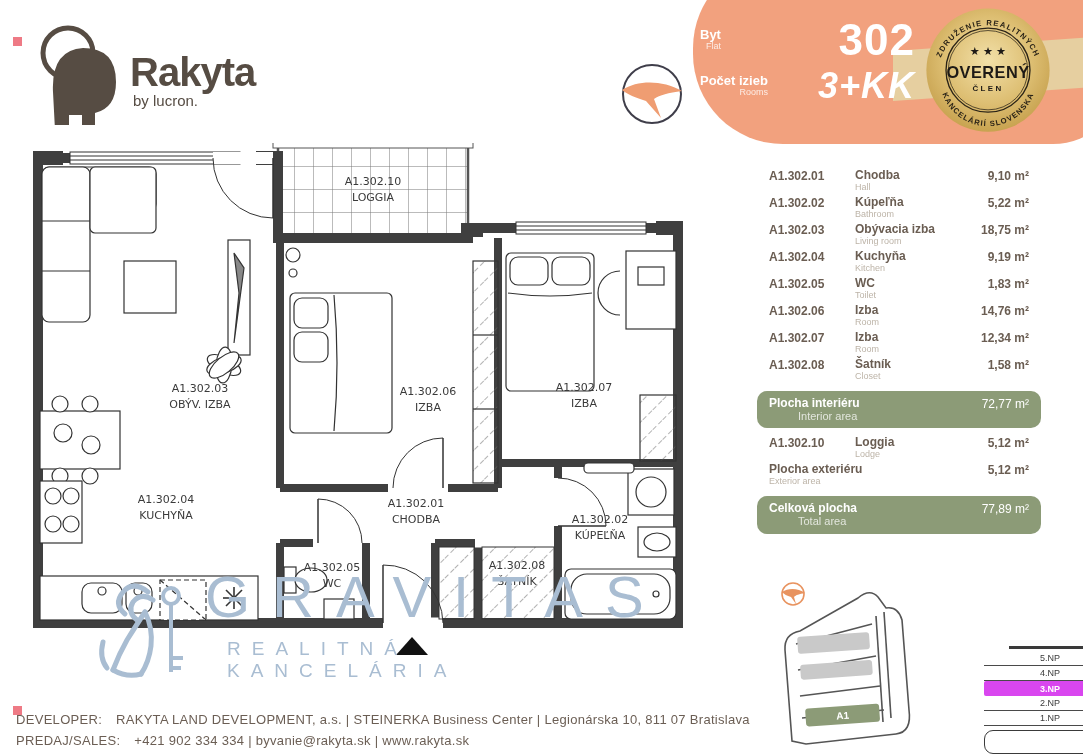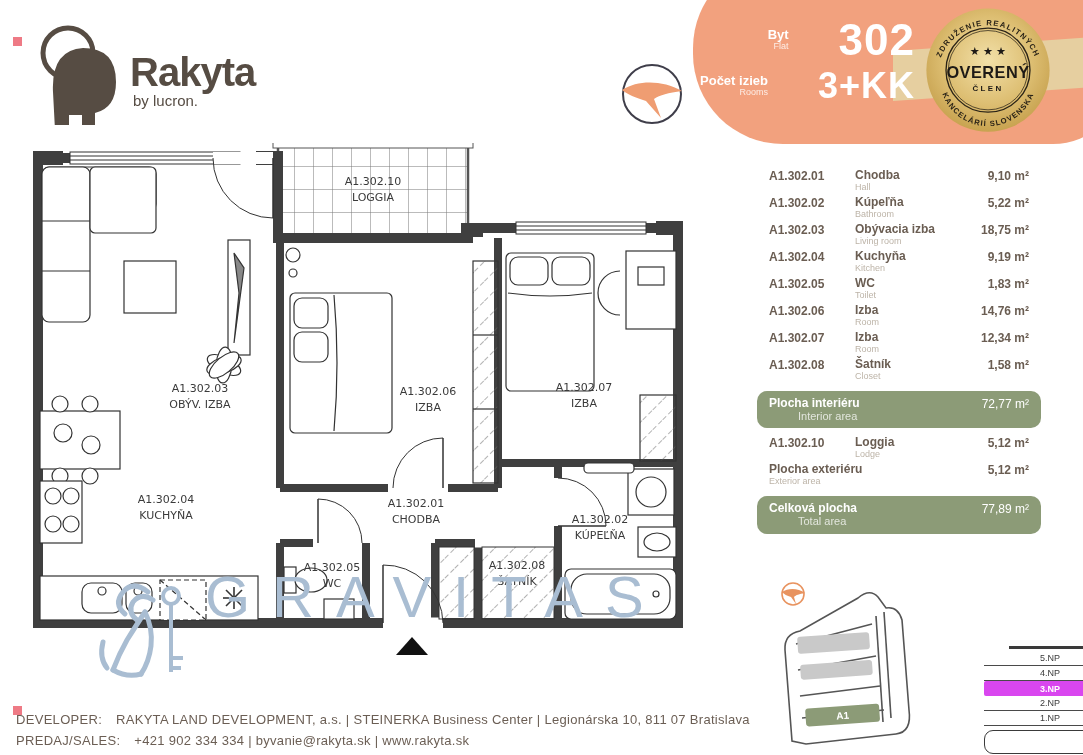--- a/index.html
+++ b/index.html
@@ -15,26 +15,26 @@
   
   #blob{
     position:absolute;left:693px;top:-42px;width:430px;height:186px;
     background:#F2A17E;border-radius:90px 40px 70px 90px;z-index:1;
   }
   #ribbon{
     position:absolute;left:893px;top:44px;width:200px;height:50px;
     background:#E6CFA0;transform:skewY(-4deg);z-index:2;
   }
   #flatinfo{position:absolute;left:700px;top:18px;width:215px;z-index:3;color:#fff;}
-  .flat-row{display:flex;align-items:center;justify-content:flex-end;margin-bottom:6px;gap:40px;}
+  .flat-row{display:flex;align-items:center;justify-content:space-between;margin-bottom:6px;}
   .flat-labels{text-align:right;margin-right:10px;line-height:1.1;}
   .flat-label{font-weight:bold;font-size:13px;}
   .flat-label-en{font-size:9px;opacity:.8;}
   .flat-num{font-weight:bold;font-size:44px;letter-spacing:1px;line-height:1;}
-  .flat-num.small{font-size:36px;}
+  .flat-num.small{font-size:36px;font-style:italic;}
   #badge{position:absolute;left:915px;top:3px;z-index:4;}
   
   #compass{position:absolute;left:612px;top:60px;}
   
   #plan{position:absolute;left:28px;top:143px;}
   .plan-label{font-size:11px;fill:#3a3a3a;font-family:"DejaVu Sans",sans-serif;}
   
   #watermark{position:absolute;left:95px;top:568px;width:450px;z-index:5;color:#A9BDD2;pointer-events:none;}
   #wm-title{font-size:58px;letter-spacing:22px;font-weight:normal;line-height:1;margin-left:110px;}
   #wm-sub{font-size:19px;letter-spacing:11px;margin-left:132px;margin-top:12px;}
@@ -333,20 +333,21 @@
         <path d="M 10 80 Q 6 96 14 106"></path>
       </g>
       <g stroke="#A9BDD2" stroke-width="4" fill="none">
         <line x1="78" y1="40" x2="78" y2="110"></line>
         <circle cx="78" cy="34" r="8"></circle>
         <line x1="78" y1="96" x2="90" y2="96"></line>
         <line x1="78" y1="106" x2="88" y2="106"></line>
       </g>
     </svg>
     <div id="wm-title">GRAVITAS</div>
+    <div id="wm-sub">REALITNÁ KANCELÁRIA</div>
   </div>
 
   <div id="areas">
 
     <div class="arow">
       <span class="acode">A1.302.01</span>
       <span class="aname"><span>Chodba</span><span class="sub">Hall</span></span>
       <span class="aval">9,10 m²</span>
     </div>
     <div class="arow">

